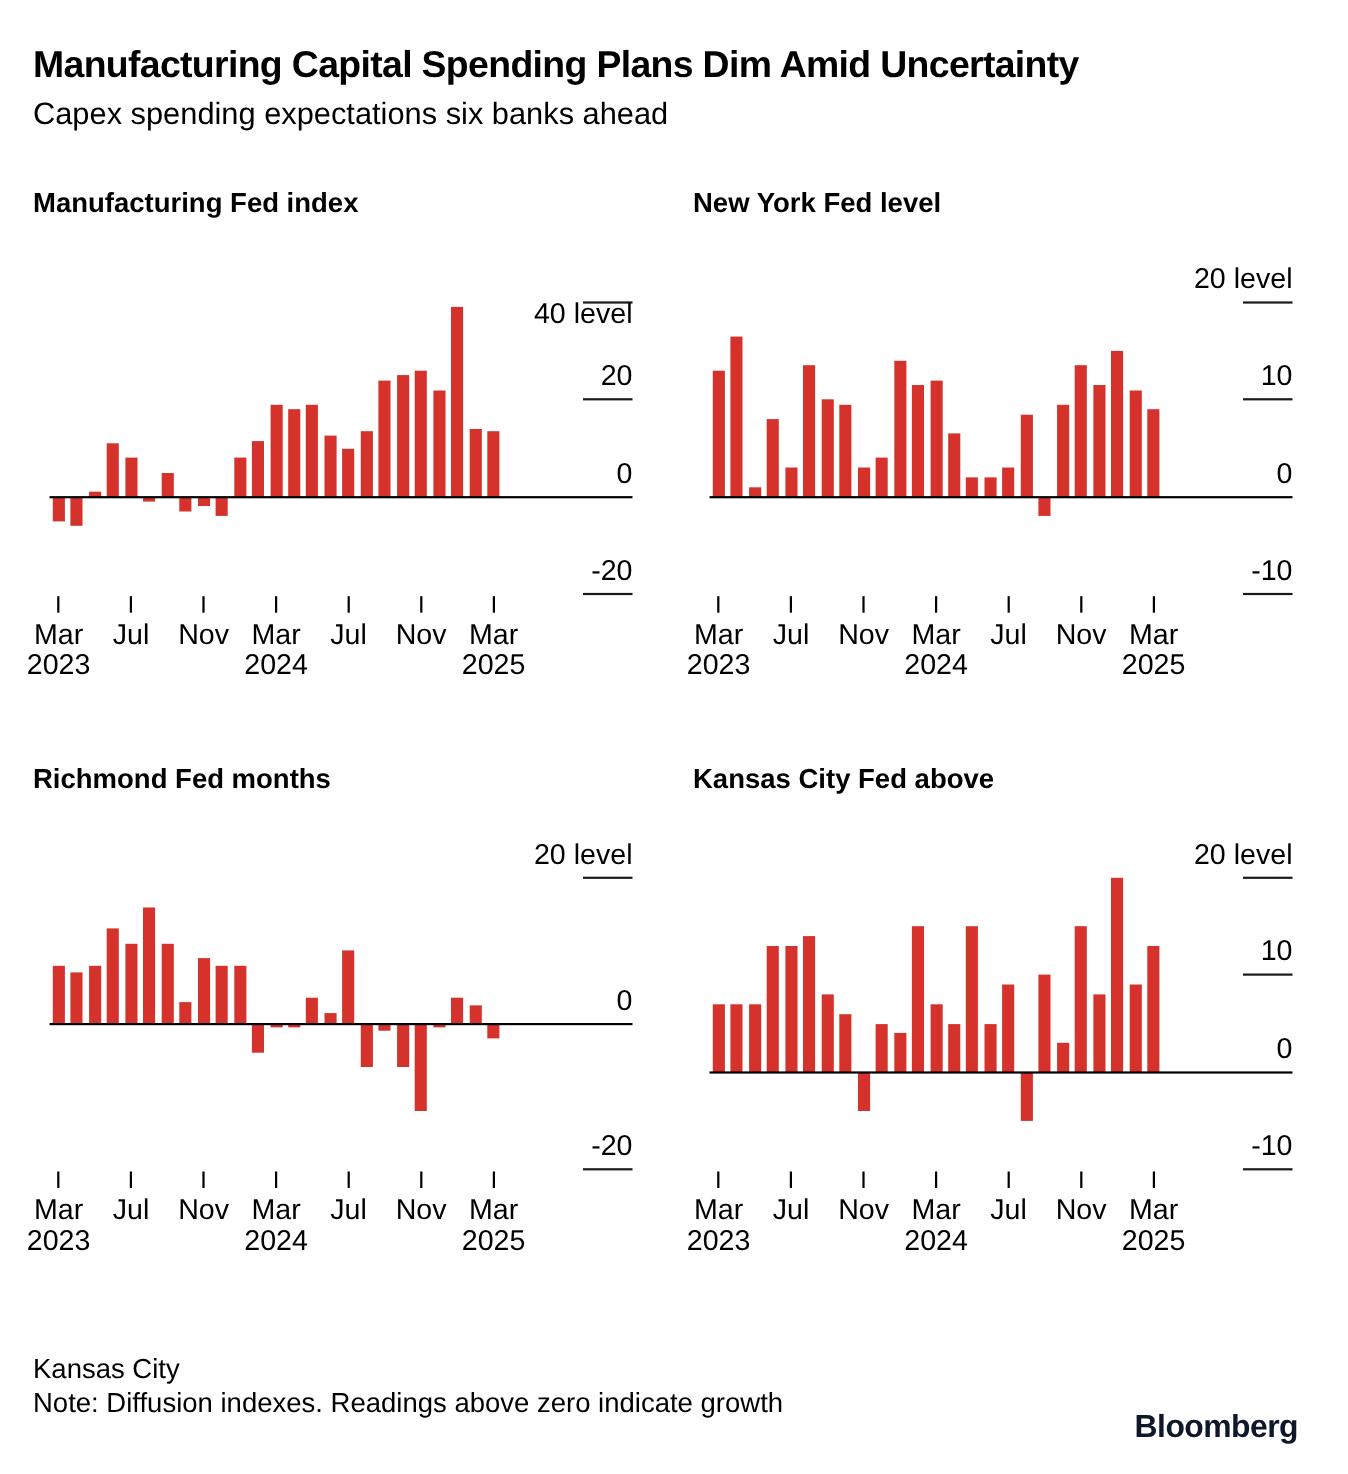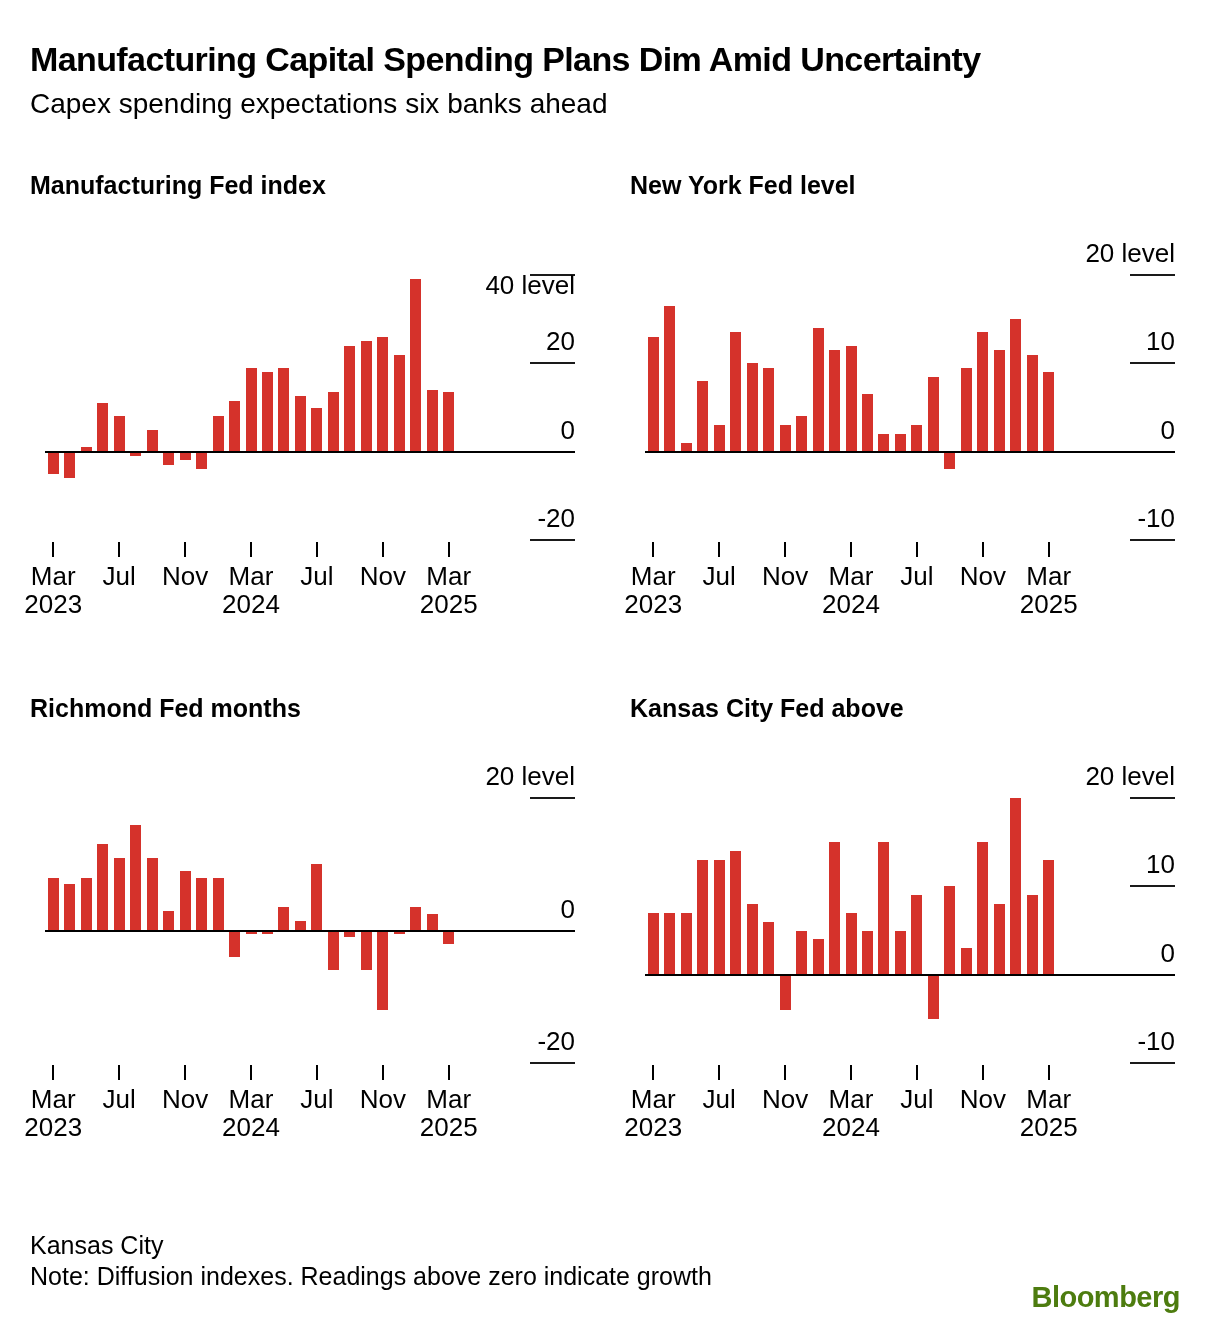--- a/index.html
+++ b/index.html
@@ -22,21 +22,21 @@
   .plot { position:absolute; left:25px; top:110px; width:530px; height:265px; overflow:visible; }
   .bar { position:absolute; width:11px; background:#d5322b; }
   .axis-line { position:absolute; left:0; width:530px; height:2px; background:#000; z-index:3; }
   .grid-dash { position:absolute; left:485px; width:45px; height:2px; background:#1a1a1a; }
   .y-label { position:absolute; right:0; width:220px; text-align:right; font-size:26px; color:#000; line-height:30px; }
   .x-tick { position:absolute; width:2px; height:15px; background:#000; top:267px; }
   .x-lab { position:absolute; width:110px; text-align:center; font-size:26px; line-height:28px; color:#000; }
   .footer-block { position:absolute; left:30px; top:1230px; font-size:25px; line-height:31px; color:#000; }
   .brand {
     position:absolute; right:45px; top:1281px;
-    font-size:29px; font-weight:bold; letter-spacing:-0.5px; color:#4d7c0f;
+    font-size:29px; font-weight:bold; letter-spacing:-0.5px; color:#0f172a;
   }
 </style>
 </head>
 <body>
 
 <div class="page">
 
   <div class="hdr-title">Manufacturing Capital Spending Plans Dim Amid Uncertainty</div>
   <div class="hdr-sub">Capex spending expectations six banks ahead</div>
 

